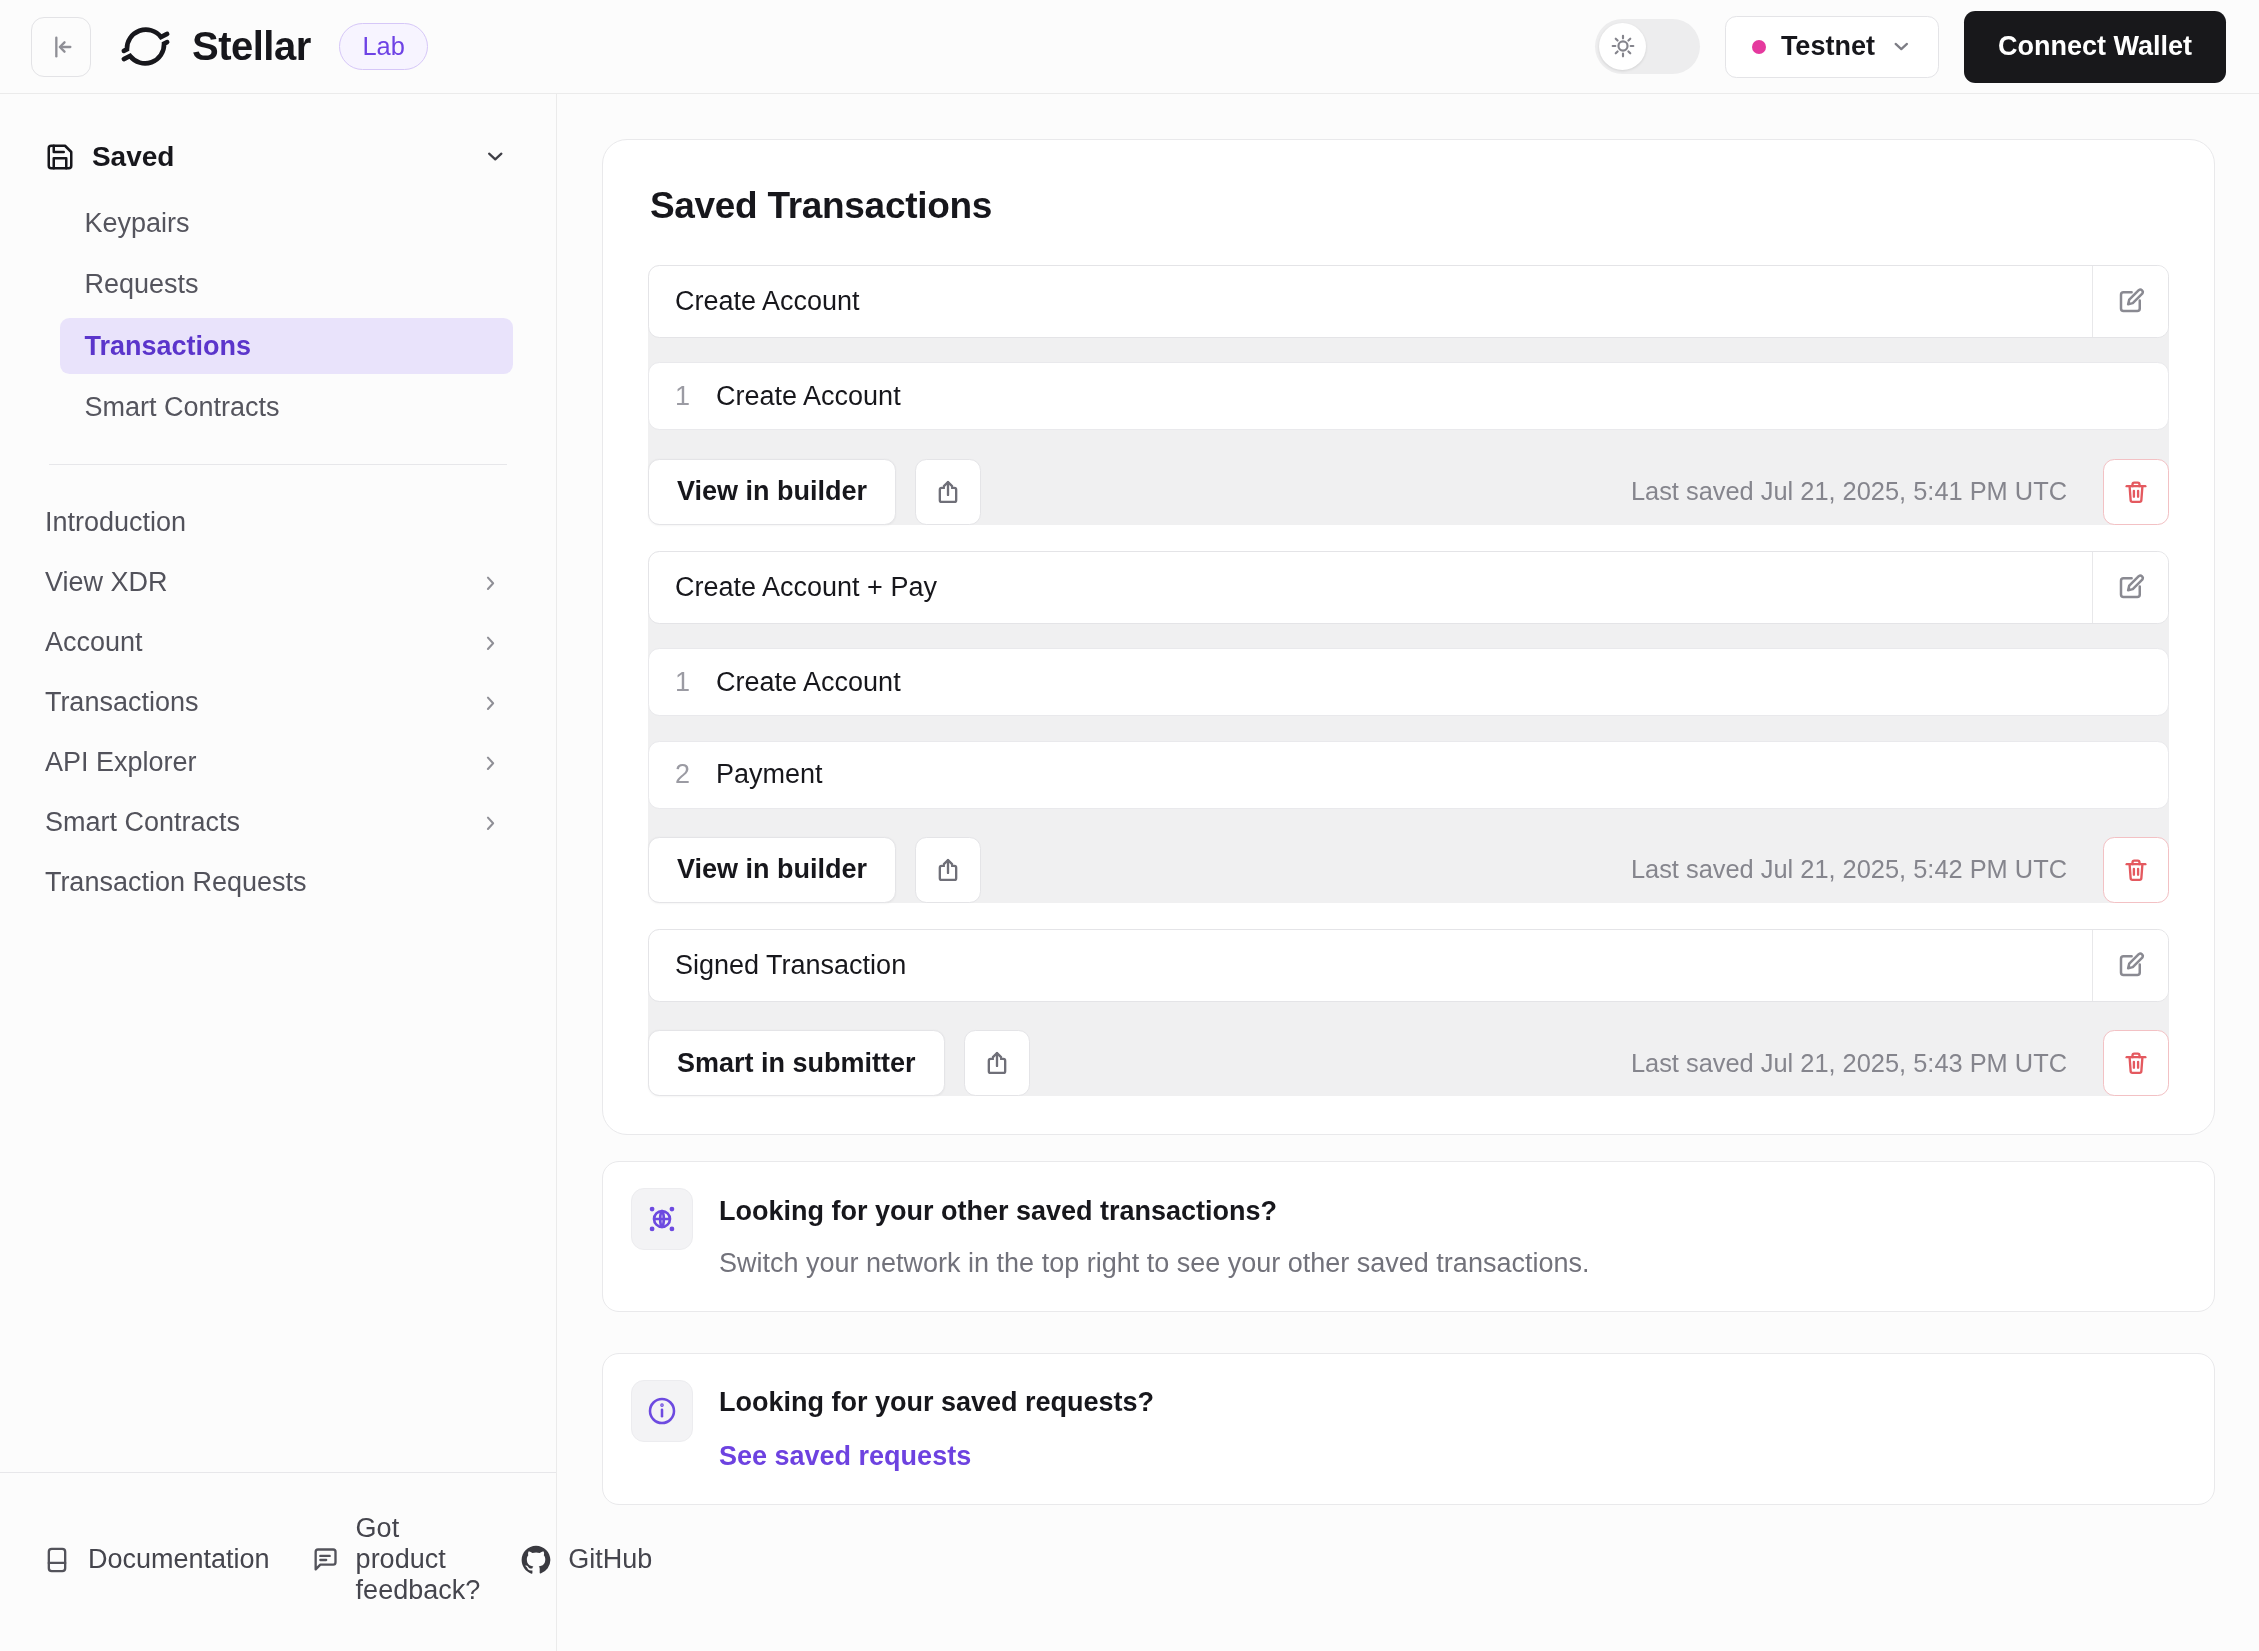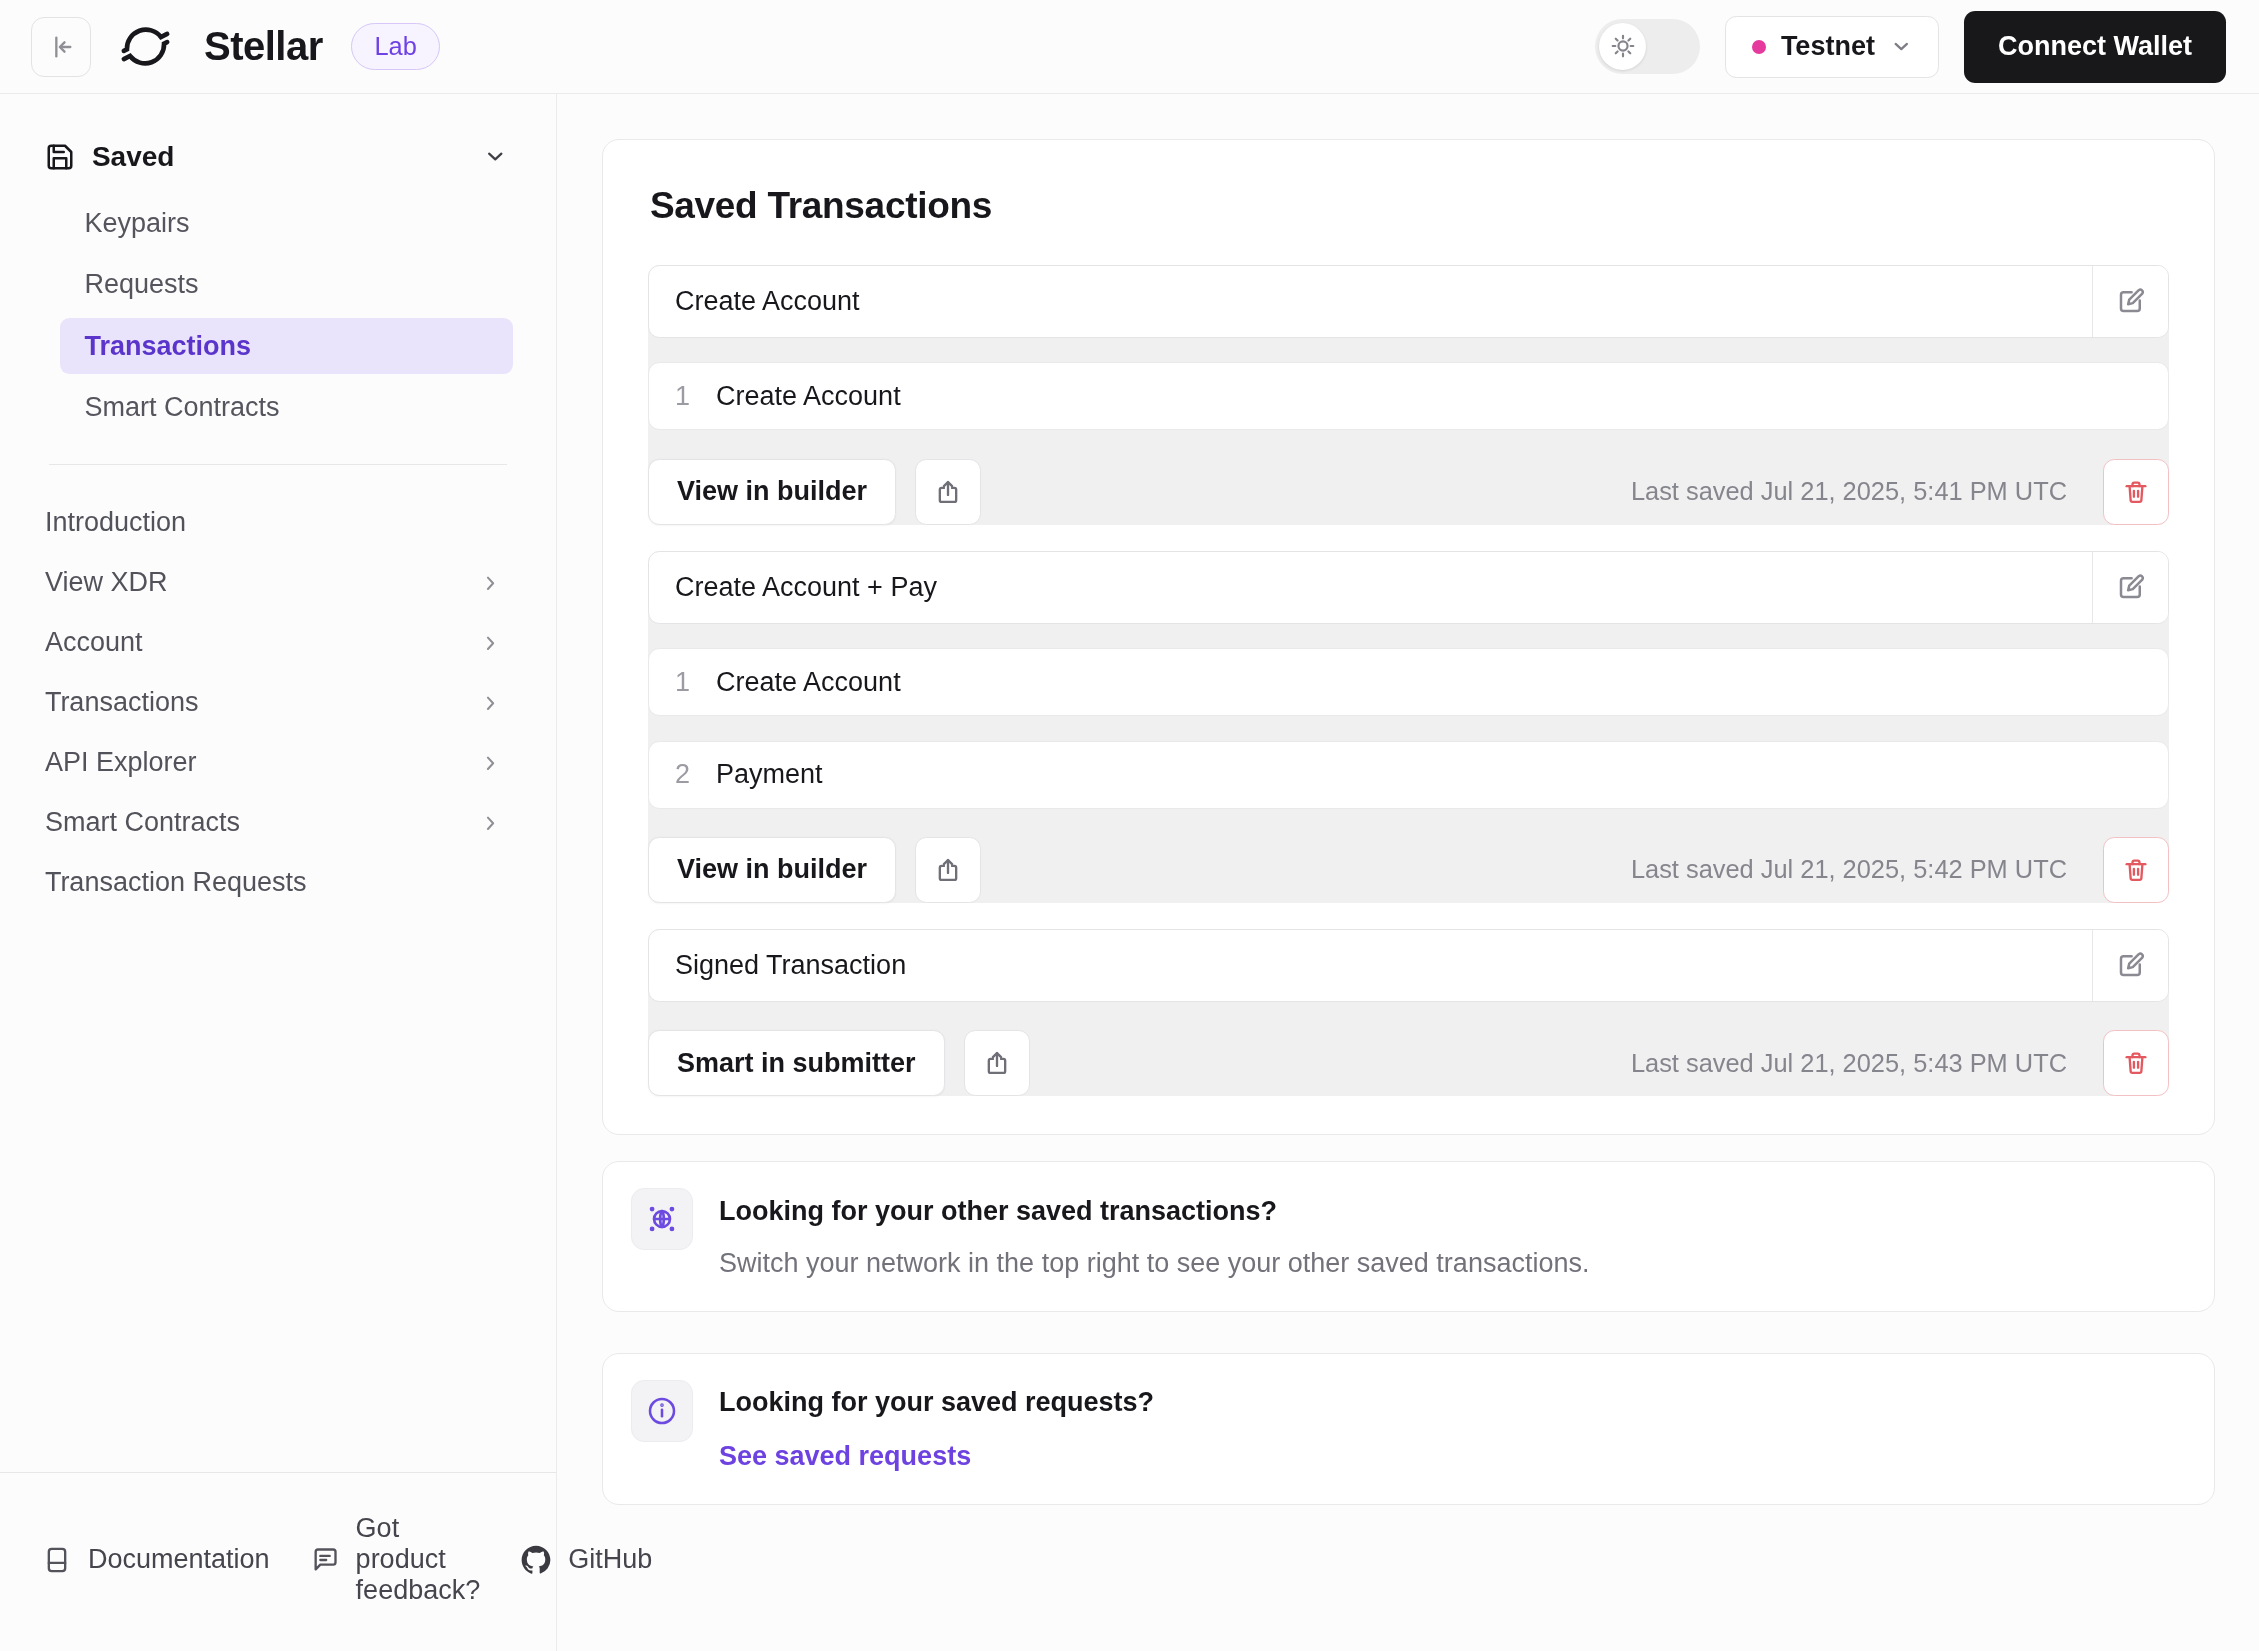--- a/index.html
+++ b/index.html
@@ -19,21 +19,21 @@
     padding:0 34px 0 31px;
     border-bottom:0.9px solid #ebebeb;
     background:#fcfcfc;
   }
   .topbar-left { display:flex; align-items:center; gap:28px; }
   .collapse-btn {
     width:60px; height:60px; border:0.9px solid #e3e3e6; border-radius:13px;
     background:#fcfcfc; color:#8f8f96;
     display:grid; place-items:center; cursor:pointer;
   }
-  .logo { display:flex; align-items:center; gap:32px; }
+  .logo { display:flex; align-items:center; gap:20px; }
   .logo-text { font-size:40px; font-weight:600; letter-spacing:-0.5px; color:#17171c; }
   .lab-badge {
     font-size:25.4px; font-weight:500; color:#6e42e5;
     background:#f7f4ff; border:1.9px solid #d6c7f8; border-radius:941px;
     padding:7.5px 22.6px; line-height:1.2;
   }
   .topbar-right { display:flex; align-items:center; gap:24.5px; }
   .theme-toggle {
     width:105px; height:55px; border-radius:941px; background:#ededee;
     position:relative; cursor:pointer;
@@ -96,21 +96,21 @@
   }
   .footer-item {
     display:flex; align-items:center; gap:17px;
     font-size:27px; color:#45454d; cursor:pointer;
   }
   .footer-item .ficon { color:#53535b; }
 
   
   .main { flex:1; padding:45px 45px 0 45px; overflow:hidden; }
   .card {
-    background:#ffffff; border:0.9px solid #e9e9eb; border-radius:17px;
+    background:#ffffff; border:0.9px solid #e9e9eb; border-radius:25px;
     padding:41px 45px 38px 45px; margin-bottom:26px;
   }
   .page-title { font-size:37px; font-weight:600; letter-spacing:-0.3px; margin:3.8px 0 38px 1.9px; }
 
   .saved-item {
     background:#f0f0f1; border-radius:13px;
     margin-bottom:26px;
     display:flex; flex-direction:column; gap:24.5px;
   }
   .name-row {

